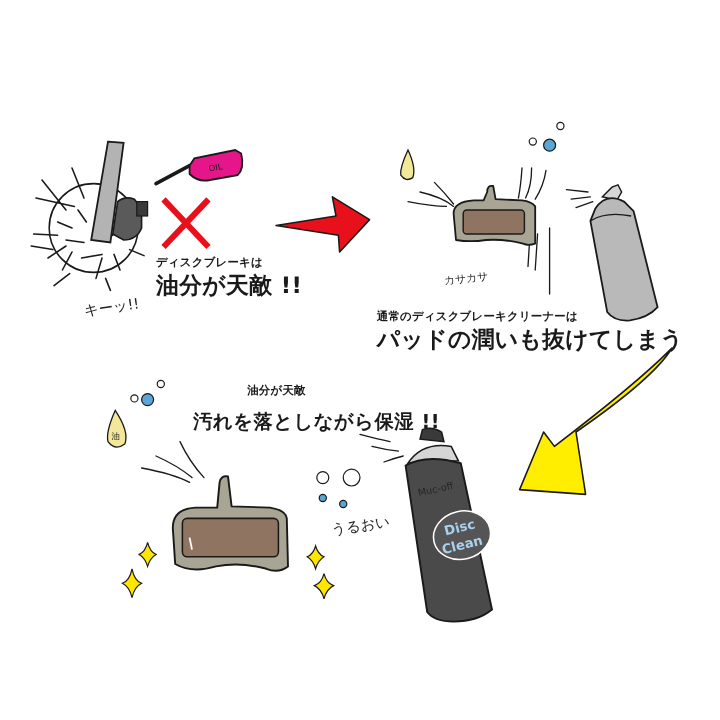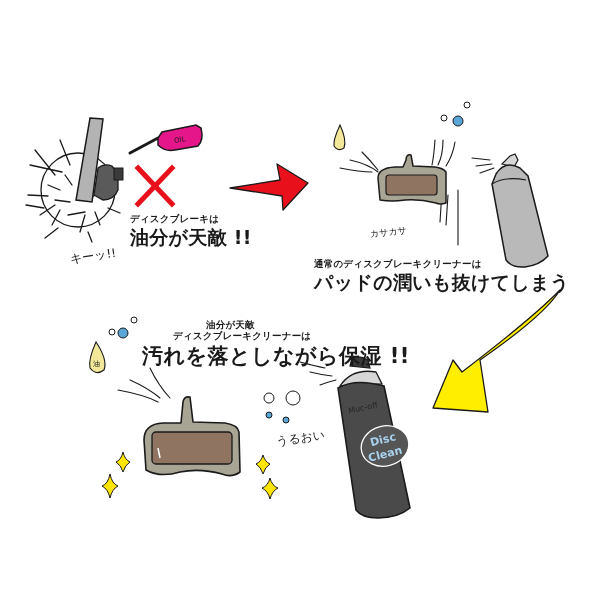--- a/index.html
+++ b/index.html
@@ -1,21 +1,21 @@
 <!DOCTYPE html>
 <html><head>
 <meta charset="utf-8">
 <style>
   html,body{margin:0;padding:0;background:#ffffff;}
   body{width:600px;height:600px;position:relative;overflow:hidden;font-family:"DejaVu Sans",sans-serif;}
   #scene{position:absolute;left:0;top:0;width:600px;height:600px;}
   .txt{position:absolute;font-family:"DejaVu Sans",sans-serif;color:#1a1a1a;white-space:nowrap;font-weight:bold;}
   .small{font-size:9.5px;letter-spacing:0.2px;}
   .big{font-size:19px;letter-spacing:0.3px;}
-  .bigger{font-size:21px;letter-spacing:0.5px;}
+  .bigger{font-size:16px;letter-spacing:0.5px;margin-left:19px;}
   .hand{font-family:"DejaVu Sans",sans-serif;font-weight:normal;color:#222;}
 </style>
 </head>
 <body>
 
 <div id="scene">
 <svg width="600" height="600" viewBox="0 0 600 600" xmlns="http://www.w3.org/2000/svg" style="position:absolute;left:0;top:0;">
 
   <g stroke="#1a1a1a" stroke-width="1.3" fill="none" stroke-linecap="round">
     <circle cx="78" cy="190" r="37" fill="#ffffff"></circle>
@@ -122,16 +122,15 @@
 
   <div class="txt small" style="left:130px;top:213px;">ディスクブレーキは</div>
   <div class="txt big" style="left:130px;top:225px;">油分が天敵 !!</div>
   <div class="txt hand" style="left:70px;top:248px;font-size:12px;transform:rotate(-8deg);">キーッ!!</div>
 
   <div class="txt hand" style="left:370px;top:226px;font-size:9px;transform:rotate(-6deg);">カサカサ</div>
   <div class="txt small" style="left:314px;top:258px;">通常のディスクブレーキクリーナーは</div>
   <div class="txt big" style="left:314px;top:270px;">パッドの潤いも抜けてしまう</div>
 
   <div class="txt small" style="left:206px;top:319px;">油分が天敵</div>
-  <div class="txt small" style="left:173px;top:330px;">ディスクブレーキクリーナーは</div>
   <div class="txt bigger" style="left:142px;top:342px;">汚れを落としながら保湿 !!</div>
   <div class="txt hand" style="left:276px;top:430px;font-size:12px;transform:rotate(-8deg);">うるおい</div>
 </div>
 
 </body></html>

